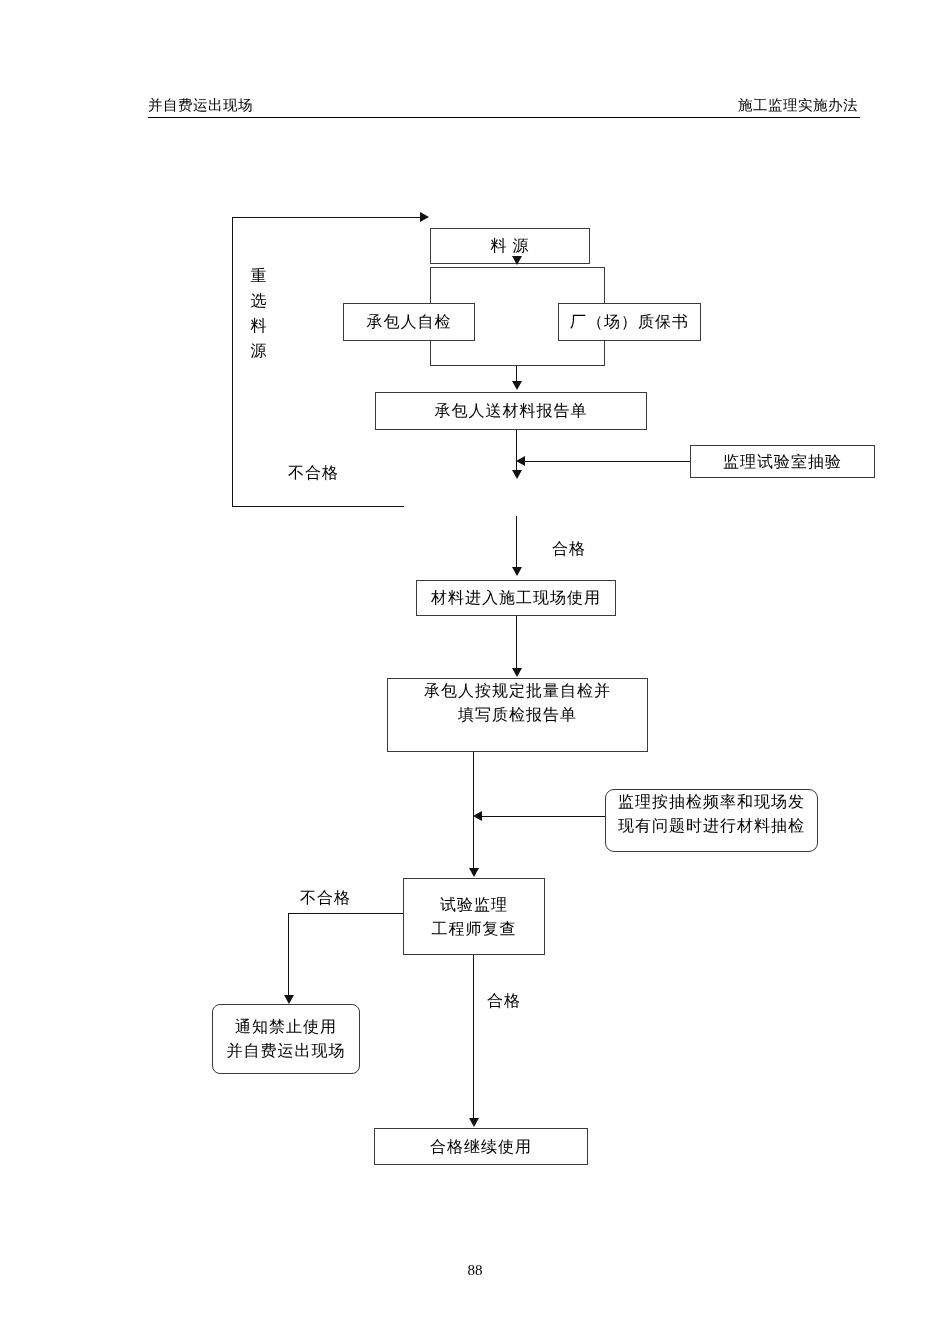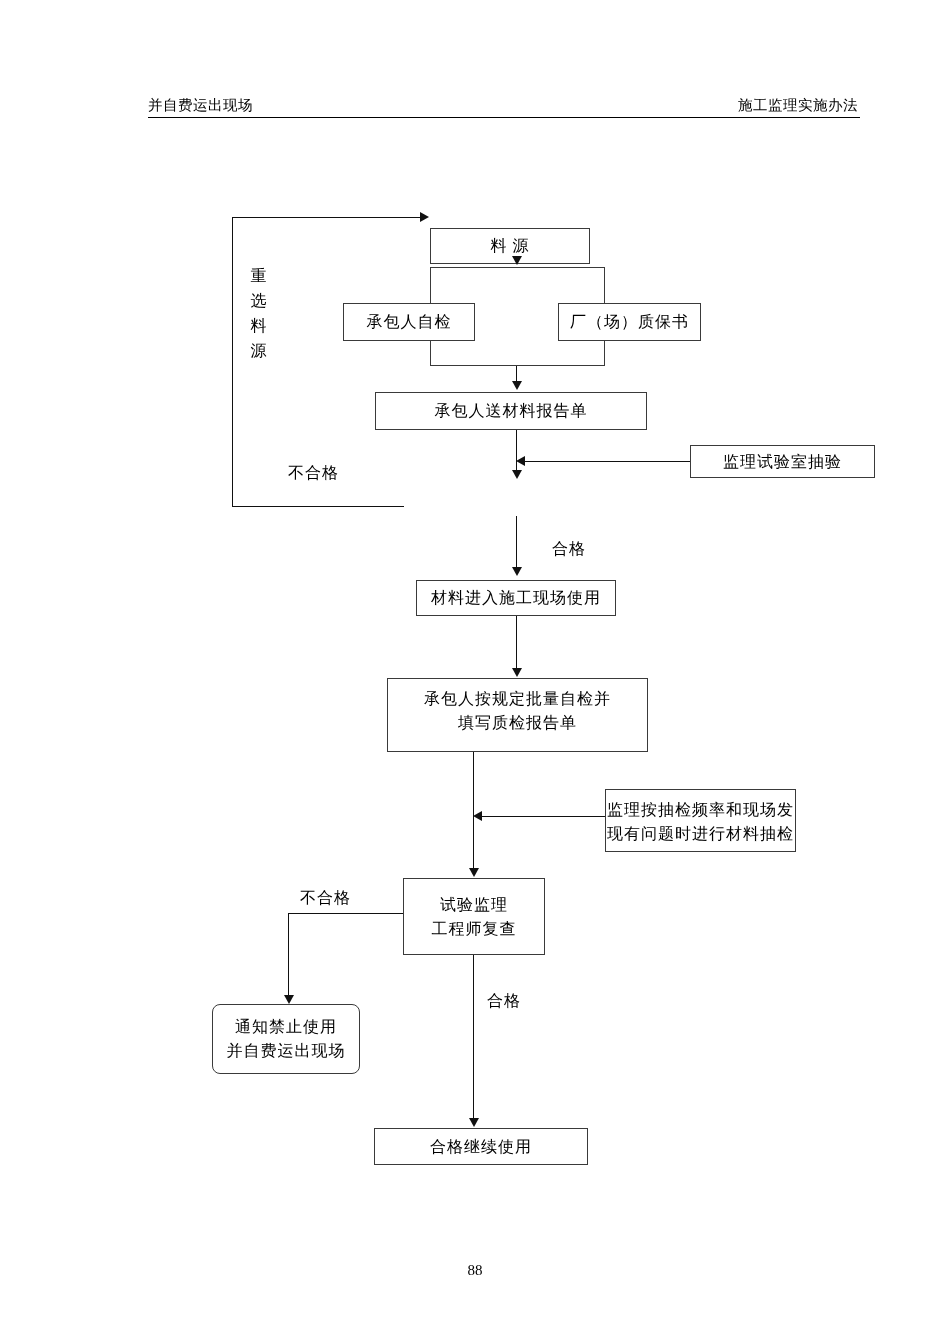--- a/index.html
+++ b/index.html
@@ -74,21 +74,21 @@
     display: block;
     white-space: pre-line;
   }
   .node.center-v {
     display: flex;
     align-items: center;
     justify-content: center;
   }
   .node.top-v {
     display: block;
-    padding-top: 8px;
+    padding-top: 0;
   }
 
   .frame-box {
     position: absolute;
     box-sizing: border-box;
     border: 1.1px solid #3a3a3a;
     background: transparent;
     z-index: 1;
   }
 
@@ -234,21 +234,21 @@
   <div class="arr-down" style="left:512px; top:668px;"></div>
 
   <div class="node top-v" style="left:387px; top:678px; width:261px; height:74px;">
     <span class="txt">承包人按规定批量自检并
 填写质检报告单</span>
   </div>
 
   <div class="vline" style="left:473px; top:752px; height:122px;"></div>
   <div class="arr-down" style="left:469px; top:868px;"></div>
 
-  <div class="node top-v" style="left:605px; top:789px; width:191px; height:63px;">
+  <div class="node top-v" style="left:605px; top:789px; width:213px; height:63px;border-radius:9px;">
     <span class="txt">监理按抽检频率和现场发
 现有问题时进行材料抽检</span>
   </div>
 
   <div class="hline" style="left:481px; top:816px; width:124px;"></div>
   <div class="arr-left" style="left:473px; top:811px;"></div>
 
   <div class="node center-v" style="left:403px; top:878px; width:142px; height:77px;">
     <span class="txt">试验监理
 工程师复查</span>

